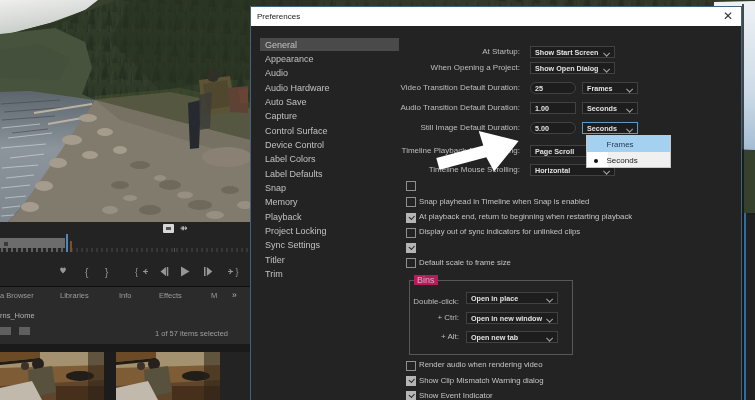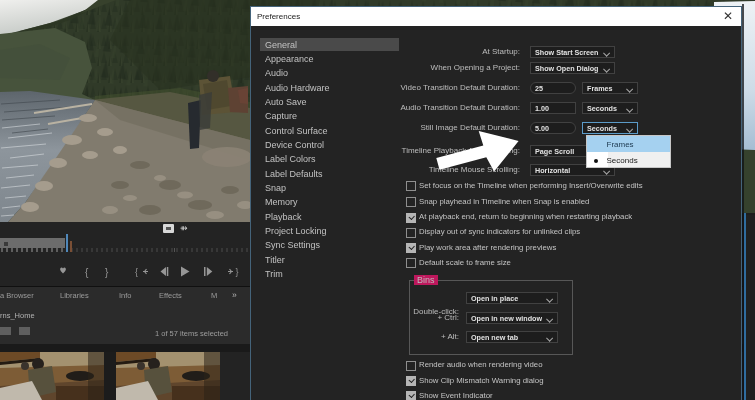--- a/index.html
+++ b/index.html
@@ -303,35 +303,33 @@
     <div class="ctl" style="left:279px;top:75px;width:46px;height:12px;border-radius:6px;">25</div>
     <div class="ctl" style="left:331px;top:75px;width:56px;height:12px;">Frames<span class="chev"></span></div>
     <div class="ctl" style="left:279px;top:95px;width:46px;height:12px;">1.00</div>
     <div class="ctl" style="left:331px;top:95px;width:56px;height:12px;">Seconds<span class="chev"></span></div>
     <div class="ctl" style="left:279px;top:115px;width:46px;height:12px;border-radius:6px;">5.00</div>
     <div class="ctl" style="left:331px;top:115px;width:56px;height:12px;border-color:#5b9bc8;">Seconds<span class="chev"></span></div>
     <div class="ctl" style="left:279px;top:138px;width:85px;height:12px;">Page Scroll<span class="chev"></span></div>
     <div class="ctl" style="left:279px;top:157px;width:85px;height:12px;">Horizontal<span class="chev"></span></div>
 
     <div class="cb" style="left:155px;top:174px;"></div>
-      <div class="cblbl" style="left:168px;top:173.5px;">Set focus on the Timeline when performing Insert/Overwrite edits</div>
     <div class="cb" style="left:155px;top:190px;"></div>
       <div class="cblbl" style="left:168px;top:189.5px;">Snap playhead in Timeline when Snap is enabled</div>
     <div class="cb on" style="left:155px;top:205.5px;"></div>
       <div class="cblbl" style="left:168px;top:205px;">At playback end, return to beginning when restarting playback</div>
     <div class="cb" style="left:155px;top:220.5px;"></div>
       <div class="cblbl" style="left:168px;top:220px;">Display out of sync indicators for unlinked clips</div>
     <div class="cb on" style="left:155px;top:236px;"></div>
-      <div class="cblbl" style="left:168px;top:235.5px;">Play work area after rendering previews</div>
     <div class="cb" style="left:155px;top:251px;"></div>
       <div class="cblbl" style="left:168px;top:250.5px;">Default scale to frame size</div>
 
     <div class="abs" style="left:158px;top:273px;width:162px;height:73px;border:1px solid #575757;"></div>
     <div class="abs" style="left:163px;top:268px;background:#be185d;padding:0 3px;font-size:9px;color:#bdbdbd;">Bins</div>
-    <div class="lbl" style="top:300px;right:282px;padding-left:40px;">Double-click:</div>
+    <div class="lbl" style="top:290px;right:282px;padding-left:40px;">Double-click:</div>
     <div class="lbl" style="top:306px;right:282px;">+ Ctrl:</div>
     <div class="lbl" style="top:325px;right:282px;">+ Alt:</div>
     <div class="ctl" style="left:215px;top:285px;width:92px;height:12px;">Open in place<span class="chev"></span></div>
     <div class="ctl" style="left:215px;top:305px;width:92px;height:12px;">Open in new window<span class="chev"></span></div>
     <div class="ctl" style="left:215px;top:324px;width:92px;height:12px;">Open new tab<span class="chev"></span></div>
 
     <div class="cb" style="left:155px;top:353.5px;"></div>
       <div class="cblbl" style="left:168px;top:353px;">Render audio when rendering video</div>
     <div class="cb on" style="left:155px;top:369px;"></div>
       <div class="cblbl" style="left:168px;top:368.5px;">Show Clip Mismatch Warning dialog</div>

